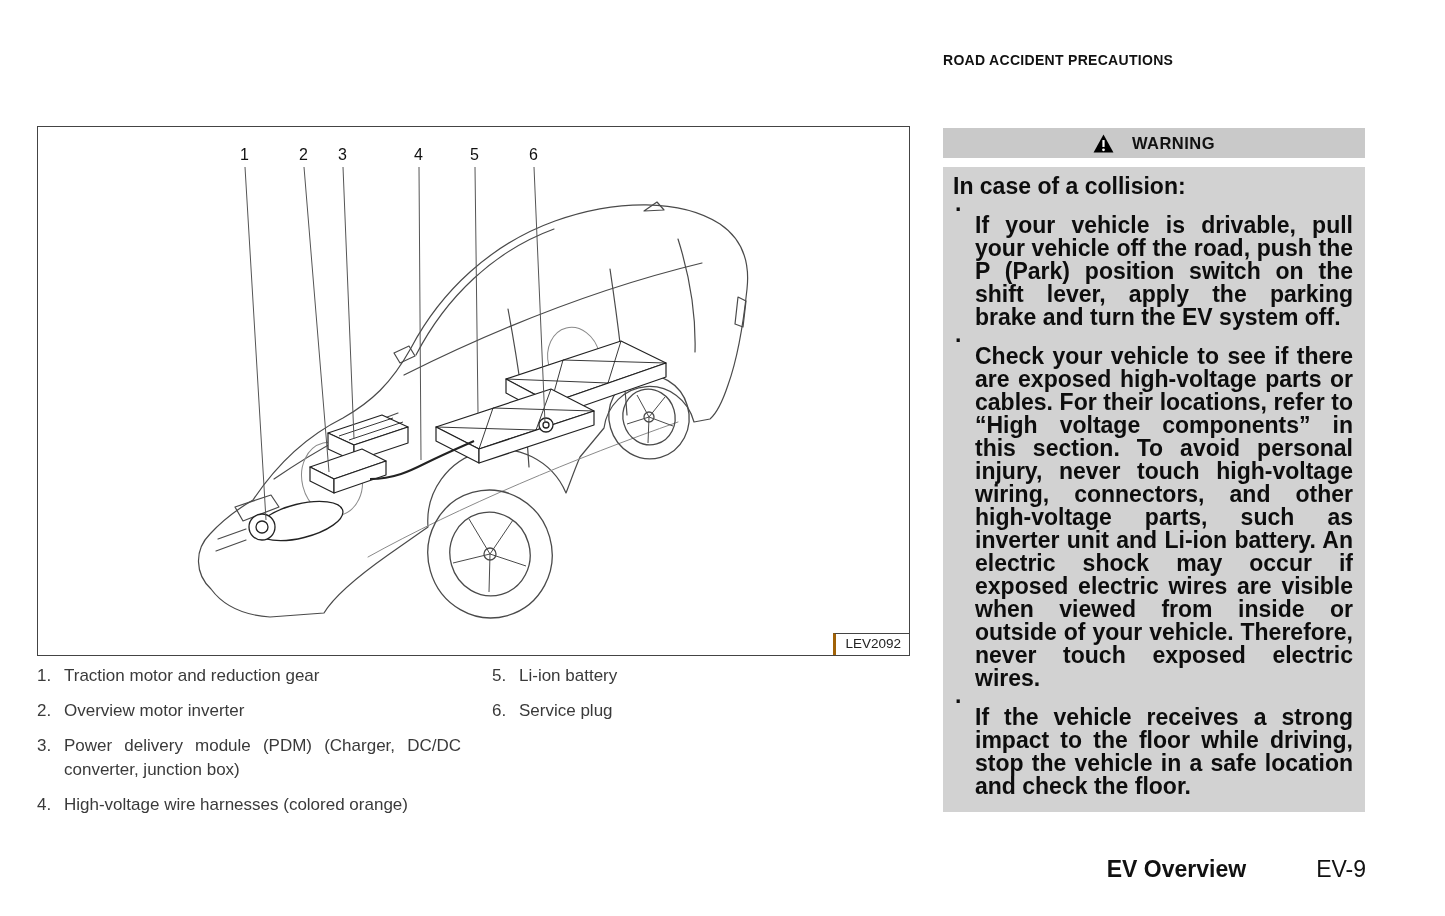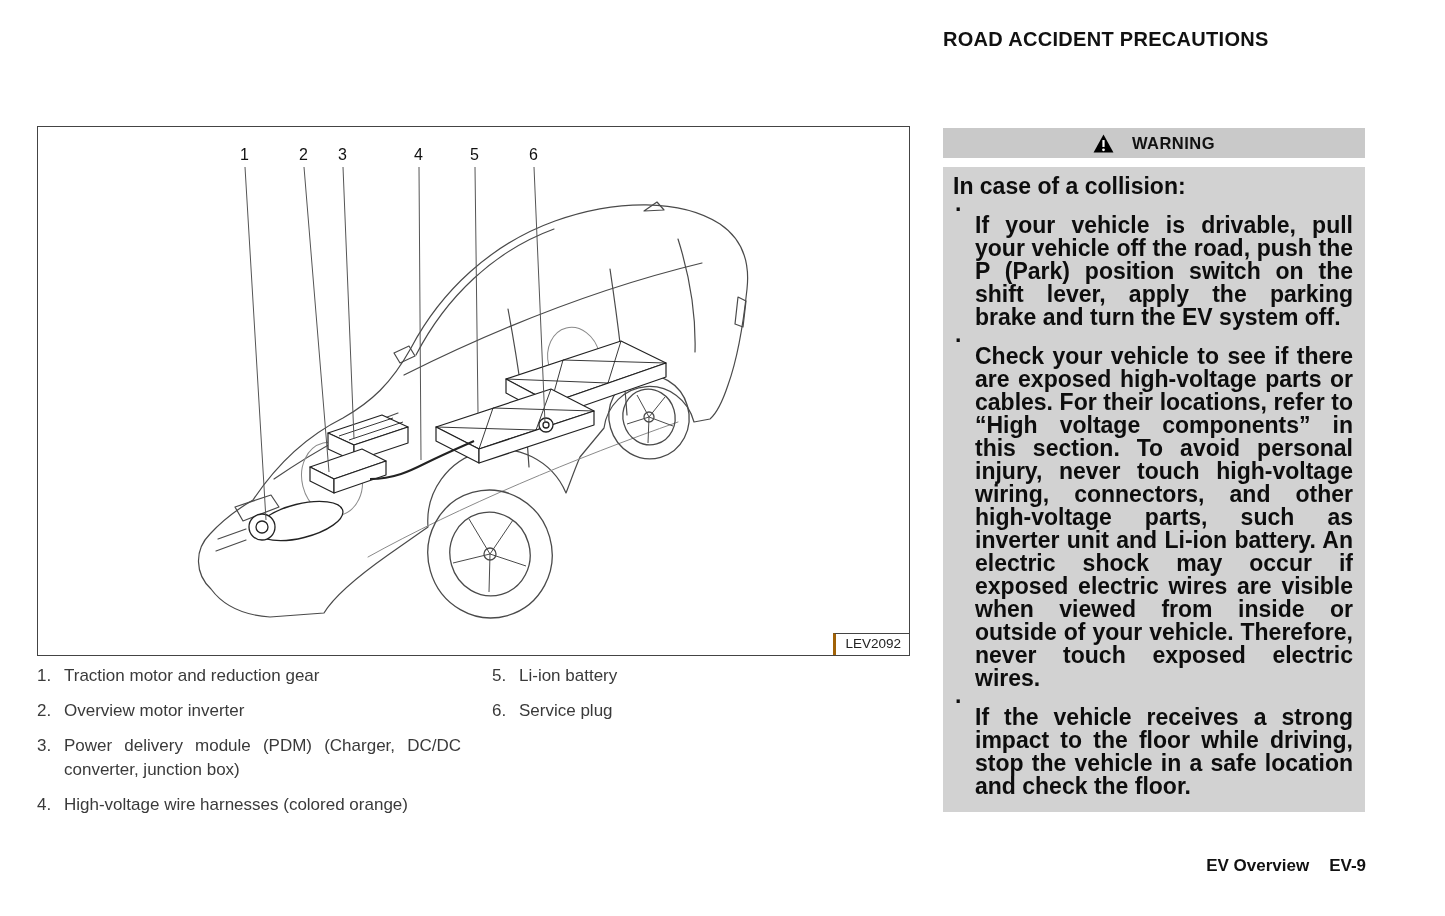--- a/index.html
+++ b/index.html
@@ -8,22 +8,22 @@
     width: 1445px; height: 916px;
     position: relative;
     background: #ffffff;
     font-family: "Liberation Sans", "DejaVu Sans", sans-serif;
     color: #222;
     overflow: hidden;
   }
 
   
   .page-header {
-    position: absolute; left: 943px; top: 28px;
-    font-size: 20px; font-weight: 700; color: #111;
+    position: absolute; left: 943px; top: 52px;
+    font-size: 14px; font-weight: 700; color: #111;
     letter-spacing: 0.3px;
   }
 
   
   .figure-box {
     position: absolute; left: 37px; top: 126px;
     width: 873px; height: 530px;
     border: 1px solid #444;
     background: #fff;
   }
@@ -70,25 +70,25 @@
     line-height: 23px;
   }
   .warning-intro { margin: 0 0 0 0; }
   .warning-bullet { display: flex; }
   .bullet-marker { flex: 0 0 22px; text-align: left; padding-left: 2px; }
   .bullet-text { flex: 1; text-align: justify; margin-top: 16px; }
 
   
   .page-footer {
     position: absolute; right: 79px; top: 856px;
-    font-size: 17px; color: #111;
-    display: flex; align-items: center; gap: 20px;
+    font-size: 23px; color: #111;
+    display: flex; align-items: center; gap: 32px;
   }
   .footer-section { font-weight: 700; }
-  .footer-page { font-weight: 700; }
+  .footer-page { font-weight: 400; margin-left: 38px; }
 </style>
 </head>
 <body>
 
 <div class="page-header">ROAD ACCIDENT PRECAUTIONS</div>
 
 <div class="figure-box">
   <svg viewBox="0 0 871 528" aria-hidden="true">
 
     <g fill="none" stroke="#4a4a4a" stroke-width="1.2" stroke-linejoin="round" stroke-linecap="round">

